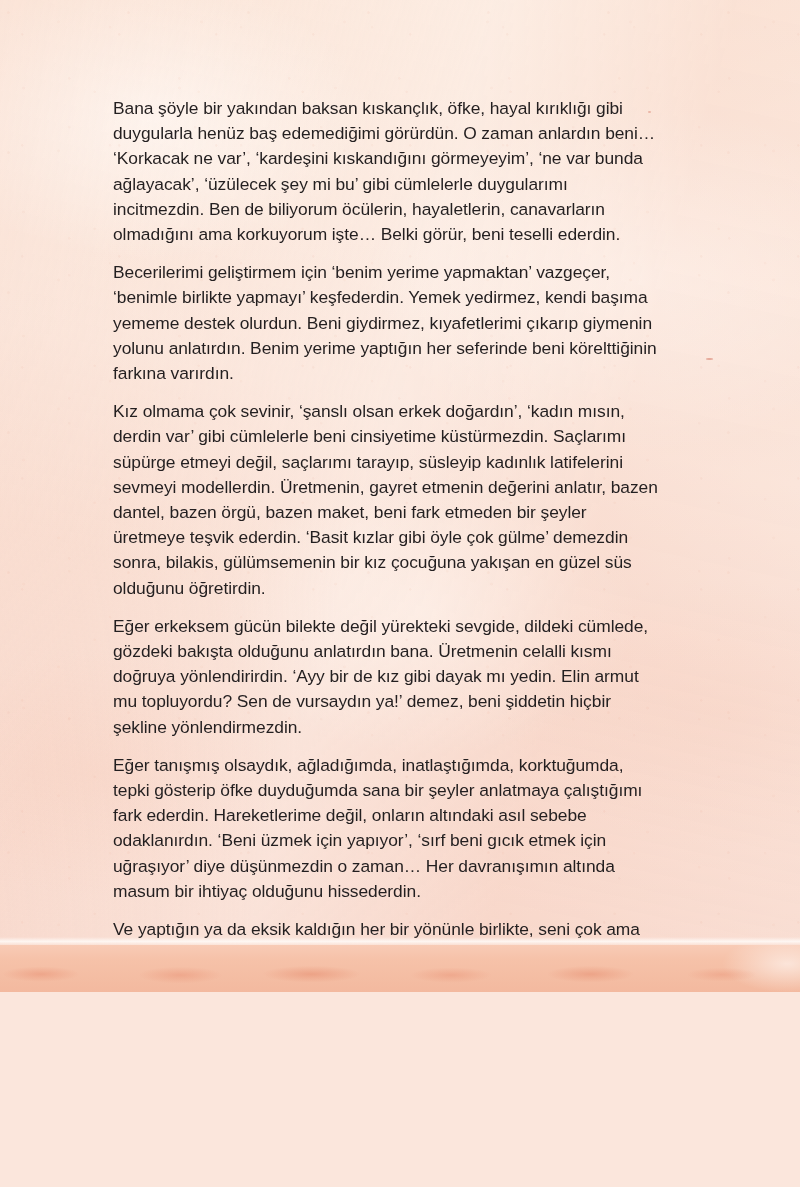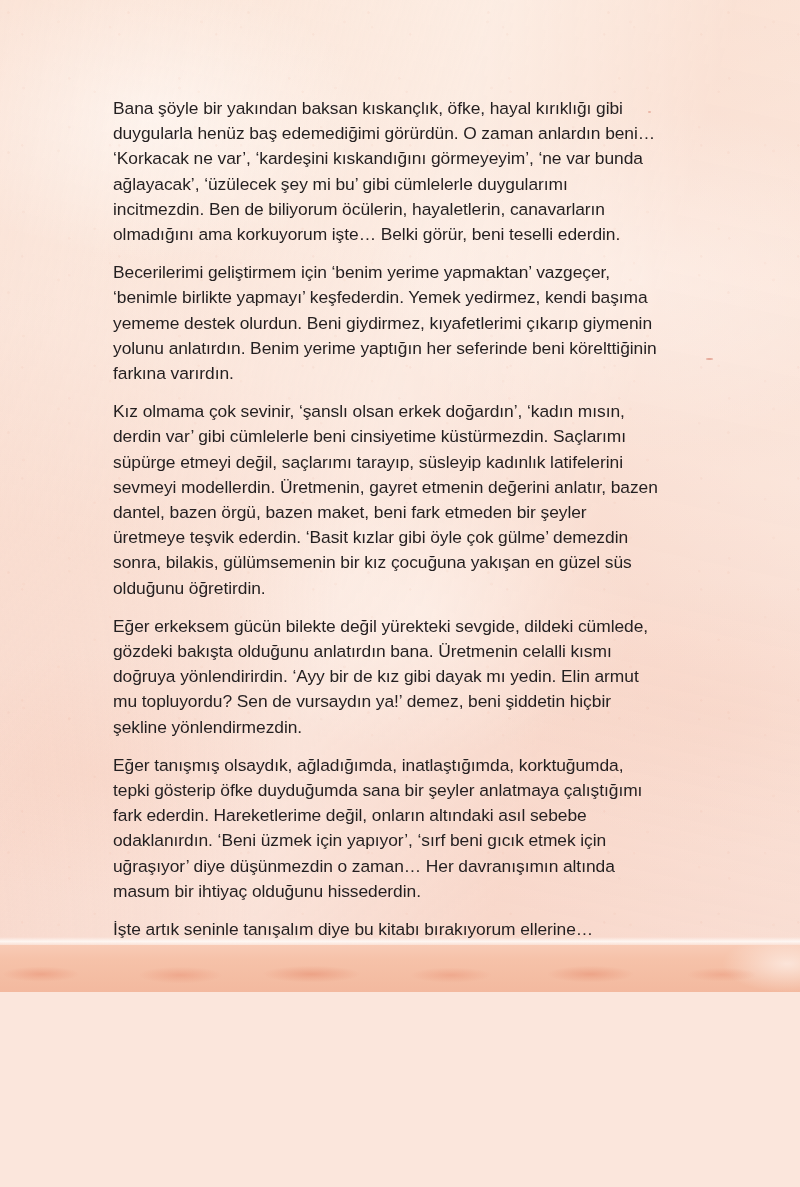--- a/index.html
+++ b/index.html
@@ -130,20 +130,19 @@
   <span class="fleck" style="left:607px; top:102px;  width:4px; height:2px; opacity:.35;"></span>
   <span class="fleck" style="left:706px; top:358px;  width:7px; height:2px; opacity:.4;"></span>
   <span class="fleck" style="left:648px; top:111px;  width:3px; height:2px; opacity:.3;"></span>
 
   <div id="content">
     <p class="para">Bana şöyle bir yakından baksan kıskançlık, öfke, hayal kırıklığı gibi duygularla henüz baş edemediğimi görürdün. O zaman anlardın beni… ‘Korkacak ne var’, ‘kardeşini kıskandığını görmeyeyim’, ‘ne var bunda ağlayacak’, ‘üzülecek şey mi bu’ gibi cümlelerle duygularımı incitmezdin. Ben de biliyorum öcülerin, hayaletlerin, canavarların olmadığını ama korkuyorum işte… Belki görür, beni teselli ederdin.</p>
     <p class="para">Becerilerimi geliştirmem için ‘benim yerime yapmaktan’ vazgeçer, ‘benimle birlikte yapmayı’ keşfederdin. Yemek yedirmez, kendi başıma yememe destek olurdun. Beni giydirmez, kıyafetlerimi çıkarıp giymenin yolunu anlatırdın. Benim yerime yaptığın her seferinde beni körelttiğinin farkına varırdın.</p>
     <p class="para">Kız olmama çok sevinir, ‘şanslı olsan erkek doğardın’, ‘kadın mısın, derdin var’ gibi cümlelerle beni cinsiyetime küstürmezdin. Saçlarımı süpürge etmeyi değil, saçlarımı tarayıp, süsleyip kadınlık latifelerini sevmeyi modellerdin. Üretmenin, gayret etmenin değerini anlatır, bazen dantel, bazen örgü, bazen maket, beni fark etmeden bir şeyler üretmeye teşvik ederdin. ‘Basit kızlar gibi öyle çok gülme’ demezdin sonra, bilakis, gülümsemenin bir kız çocuğuna yakışan en güzel süs olduğunu öğretirdin.</p>
     <p class="para">Eğer erkeksem gücün bilekte değil yürekteki sevgide, dildeki cümlede, gözdeki bakışta olduğunu anlatırdın bana. Üretmenin celalli kısmı doğruya yönlendirirdin. ‘Ayy bir de kız gibi dayak mı yedin. Elin armut mu topluyordu? Sen de vursaydın ya!’ demez, beni şiddetin hiçbir şekline yönlendirmezdin.</p>
     <p class="para">Eğer tanışmış olsaydık, ağladığımda, inatlaştığımda, korktuğumda, tepki gösterip öfke duyduğumda sana bir şeyler anlatmaya çalıştığımı fark ederdin. Hareketlerime değil, onların altındaki asıl sebebe odaklanırdın. ‘Beni üzmek için yapıyor’, ‘sırf beni gıcık etmek için uğraşıyor’ diye düşünmezdin o zaman… Her davranışımın altında masum bir ihtiyaç olduğunu hissederdin.</p>
-    <p class="para">İşte artık seninle tanışalım diye bu kitabı bırakıyorum ellerine…</p>
     <p class="para">Ve yaptığın ya da eksik kaldığın her bir yönünle birlikte, seni çok ama çok seviyorum.</p>
   </div>
 
   <div id="band-highlight"></div>
   <div id="bottom-band"></div>
 
 </div>
 
 </body></html>

